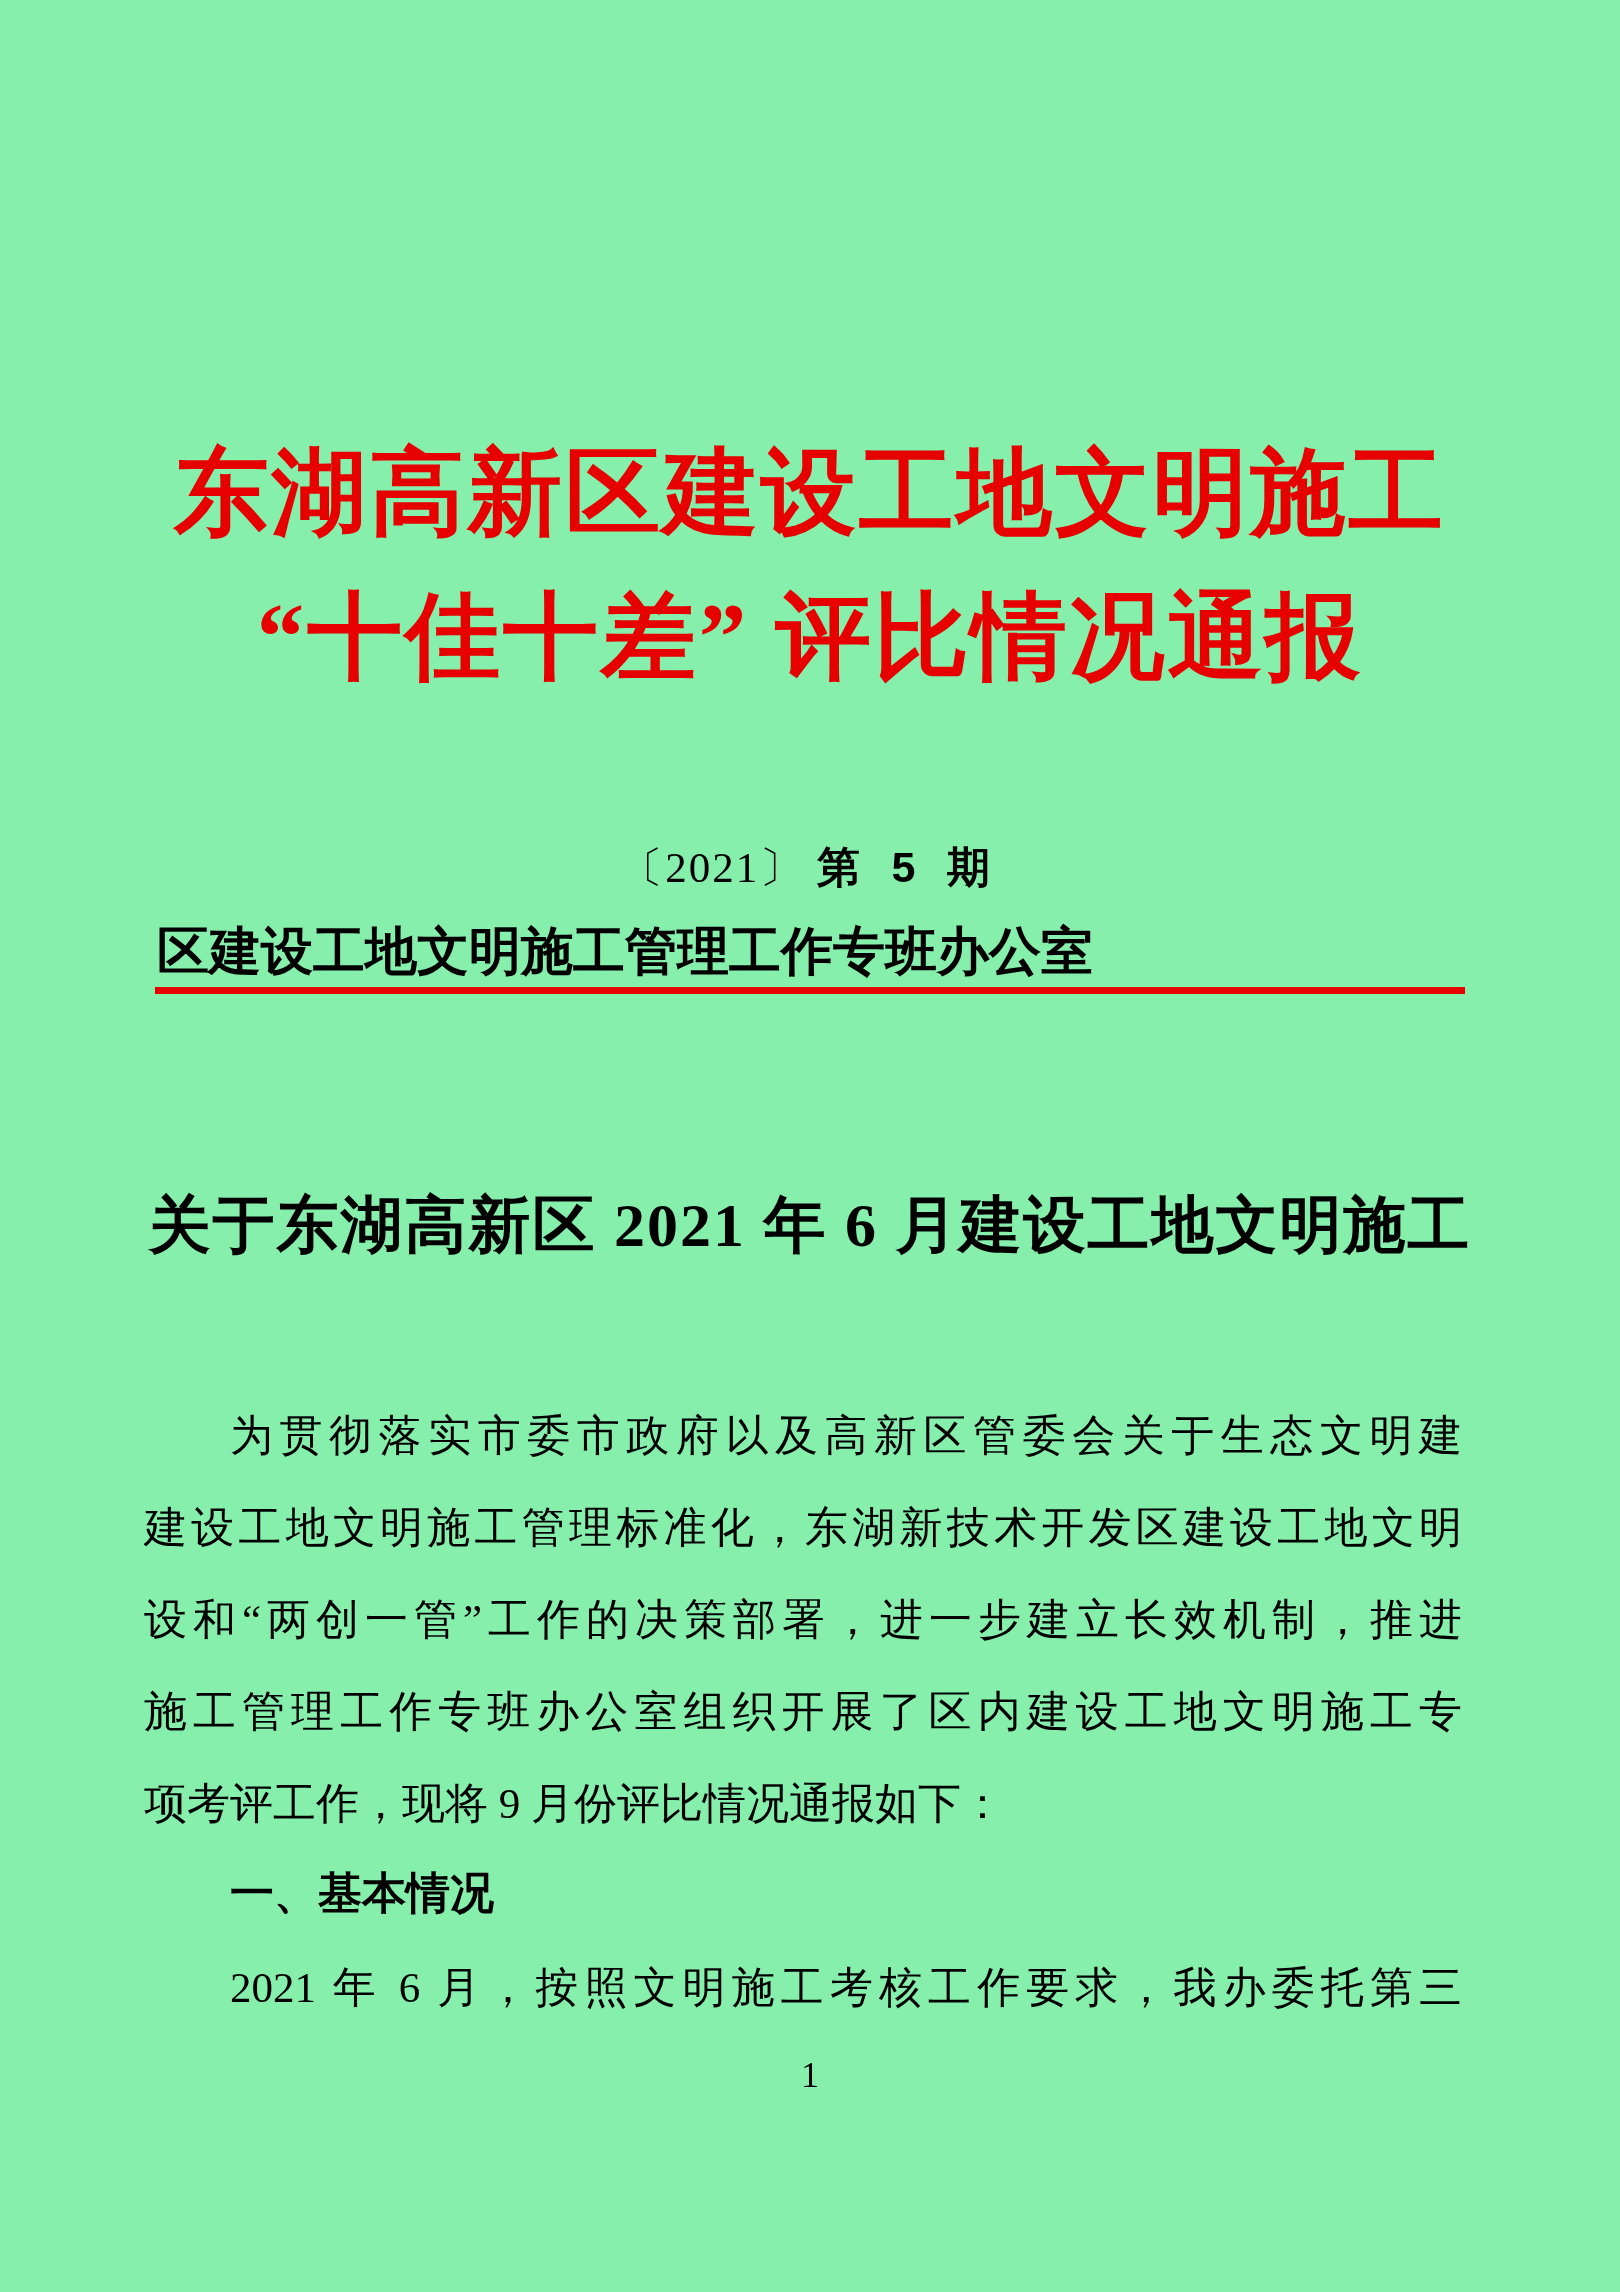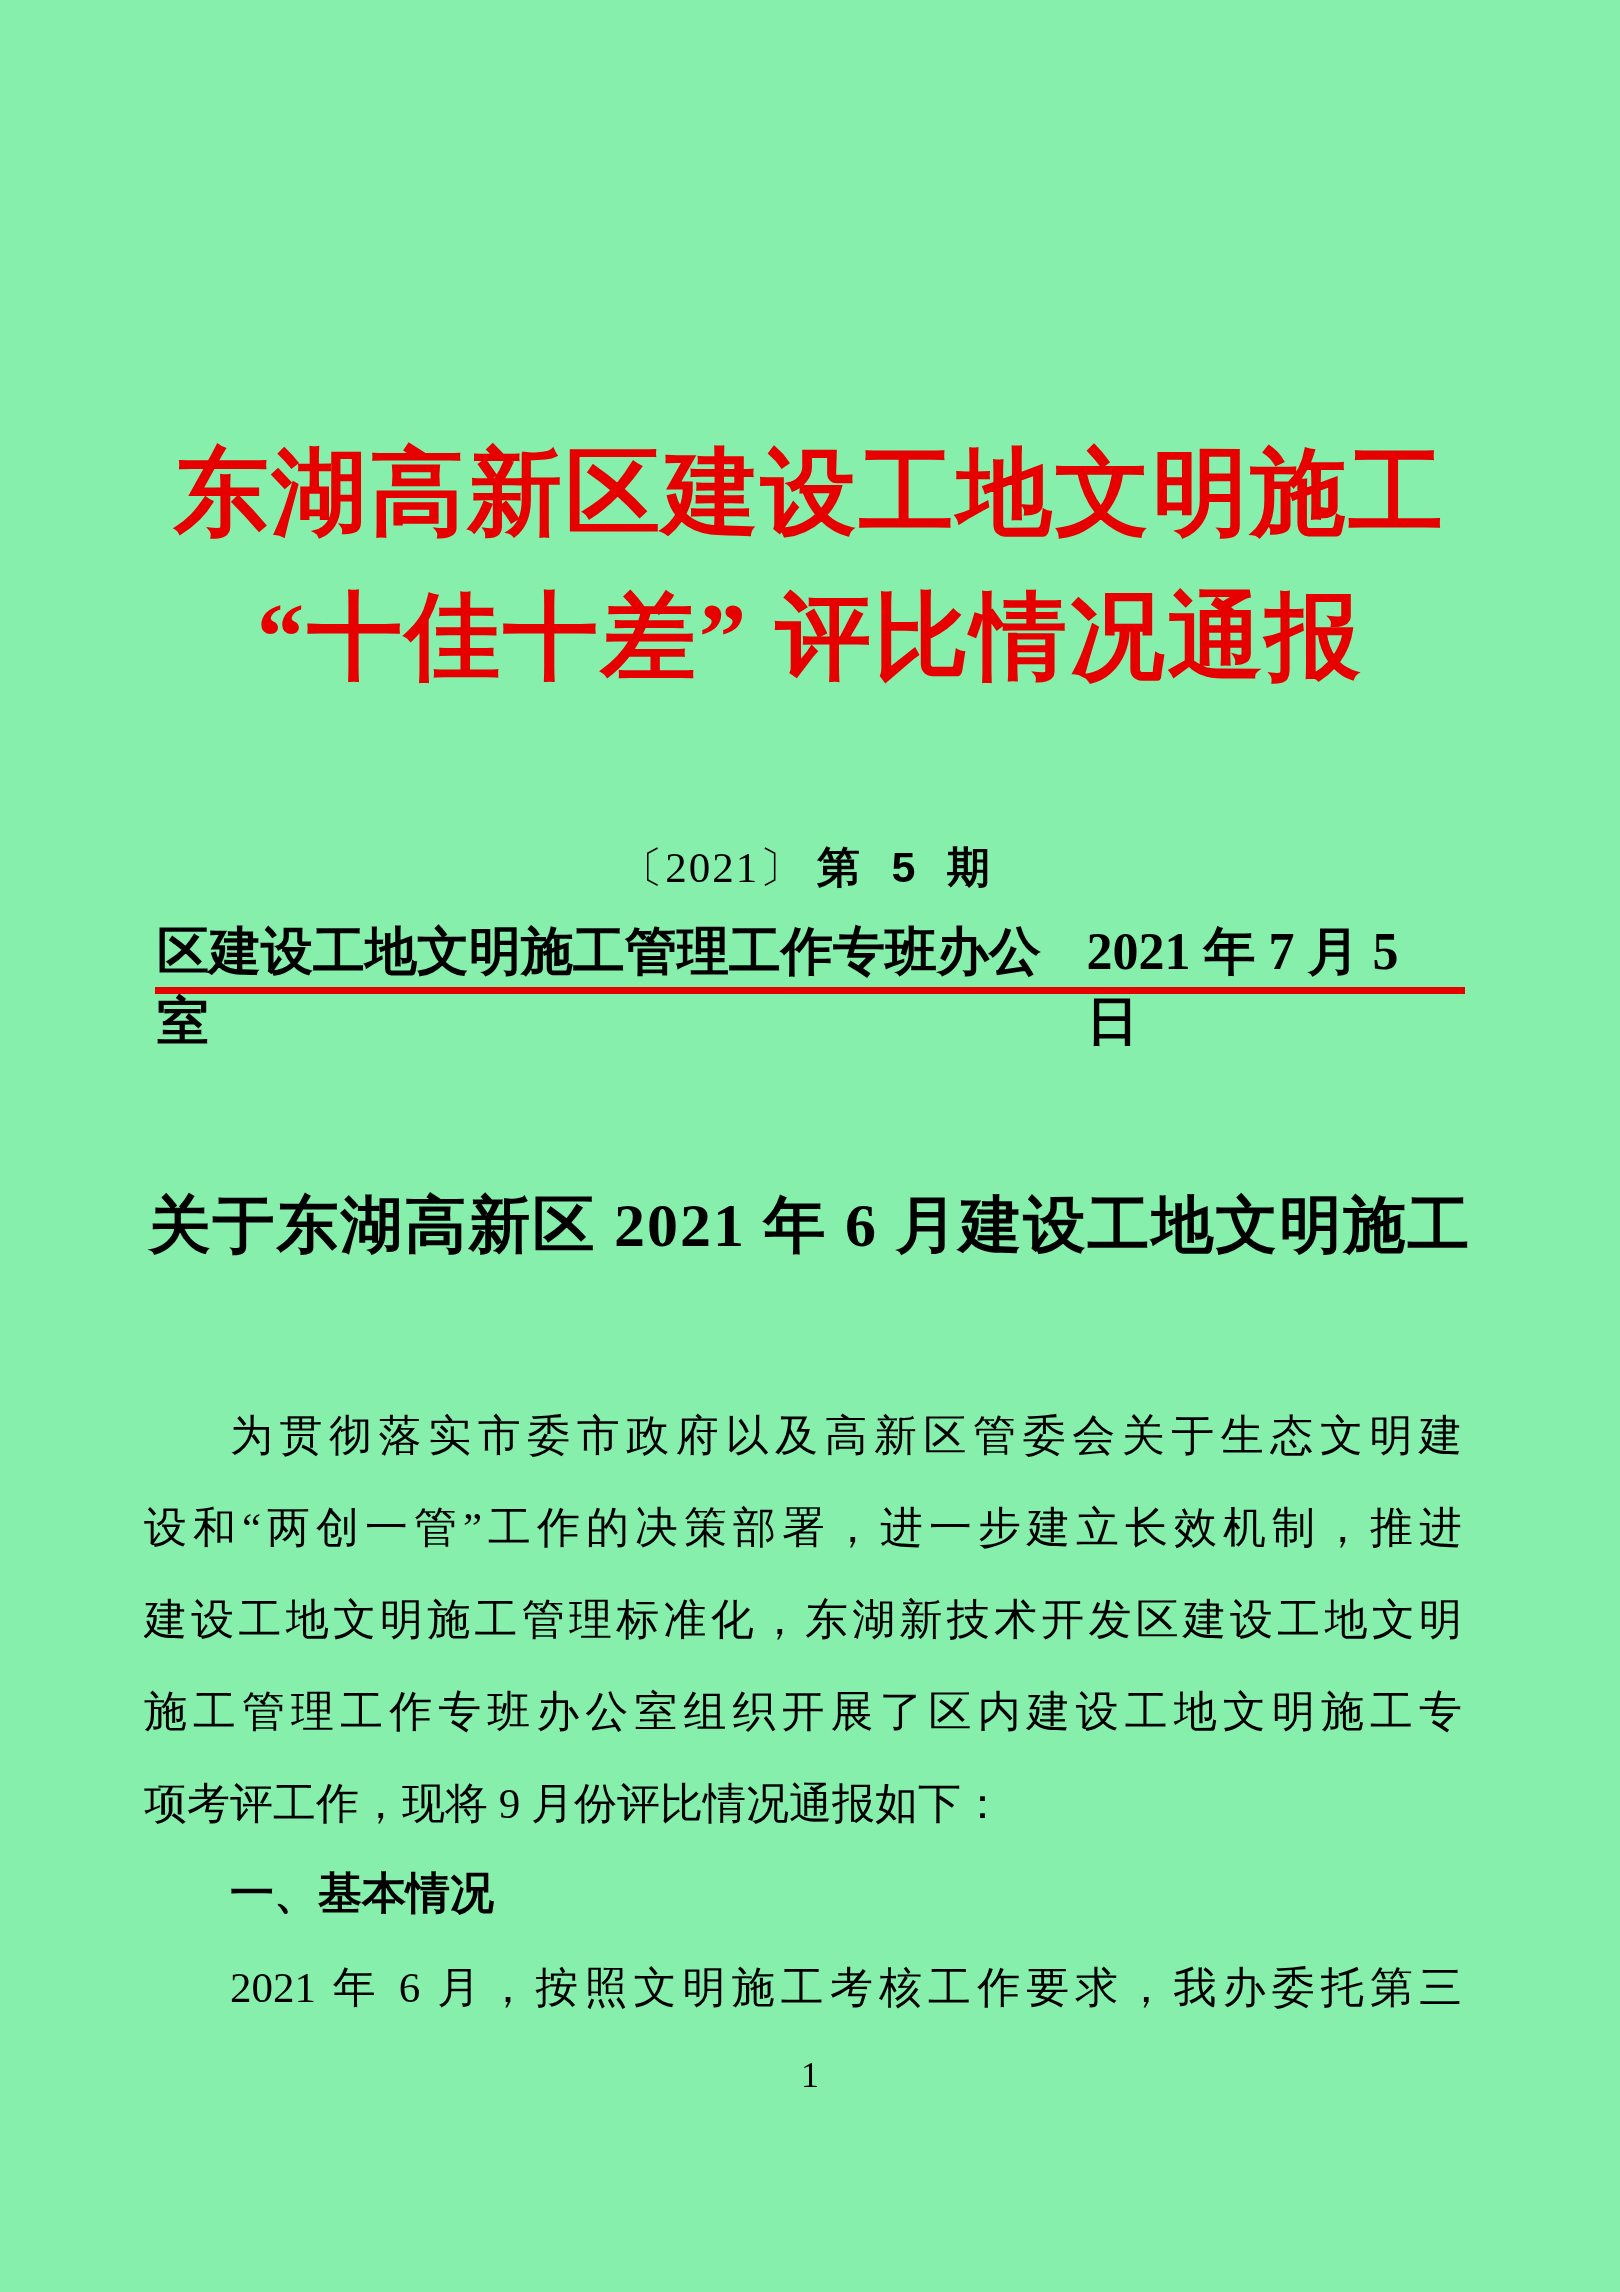--- a/index.html
+++ b/index.html
@@ -112,33 +112,32 @@
     <div>“十佳十差” 评比情况通报</div>
   </div>
 
   <div class="issue-line">
     <span>〔2021〕</span>
     <span class="issue-no">第 5 期</span>
   </div>
 
   <div class="office-row">
     <span>区建设工地文明施工管理工作专班办公室</span>
-    <span>2021 年 7 月 5 日</span>
   </div>
 
   <div class="red-rule"></div>
 
   <div class="doc-subtitle">
     <div>关于东湖高新区 2021 年 6 月建设工地文明施工</div>
   </div>
 
   <div class="doc-body">
     <div class="body-line indent">为贯彻落实市委市政府以及高新区管委会关于生态文明建</div>
+    <div class="body-line">建设工地文明施工管理标准化，东湖新技术开发区建设工地文明</div>
     <div class="body-line">设和“两创一管”工作的决策部署，进一步建立长效机制，推进</div>
-    <div class="body-line">建设工地文明施工管理标准化，东湖新技术开发区建设工地文明</div>
     <div class="body-line">施工管理工作专班办公室组织开展了区内建设工地文明施工专</div>
     <div class="body-line last">项考评工作，现将 9 月份评比情况通报如下：</div>
     <div class="section-heading">一、基本情况</div>
     <div class="body-line indent">2021 年 6 月，按照文明施工考核工作要求，我办委托第三</div>
   </div>
 
   <div class="page-number">1</div>
 
 </div>
 

